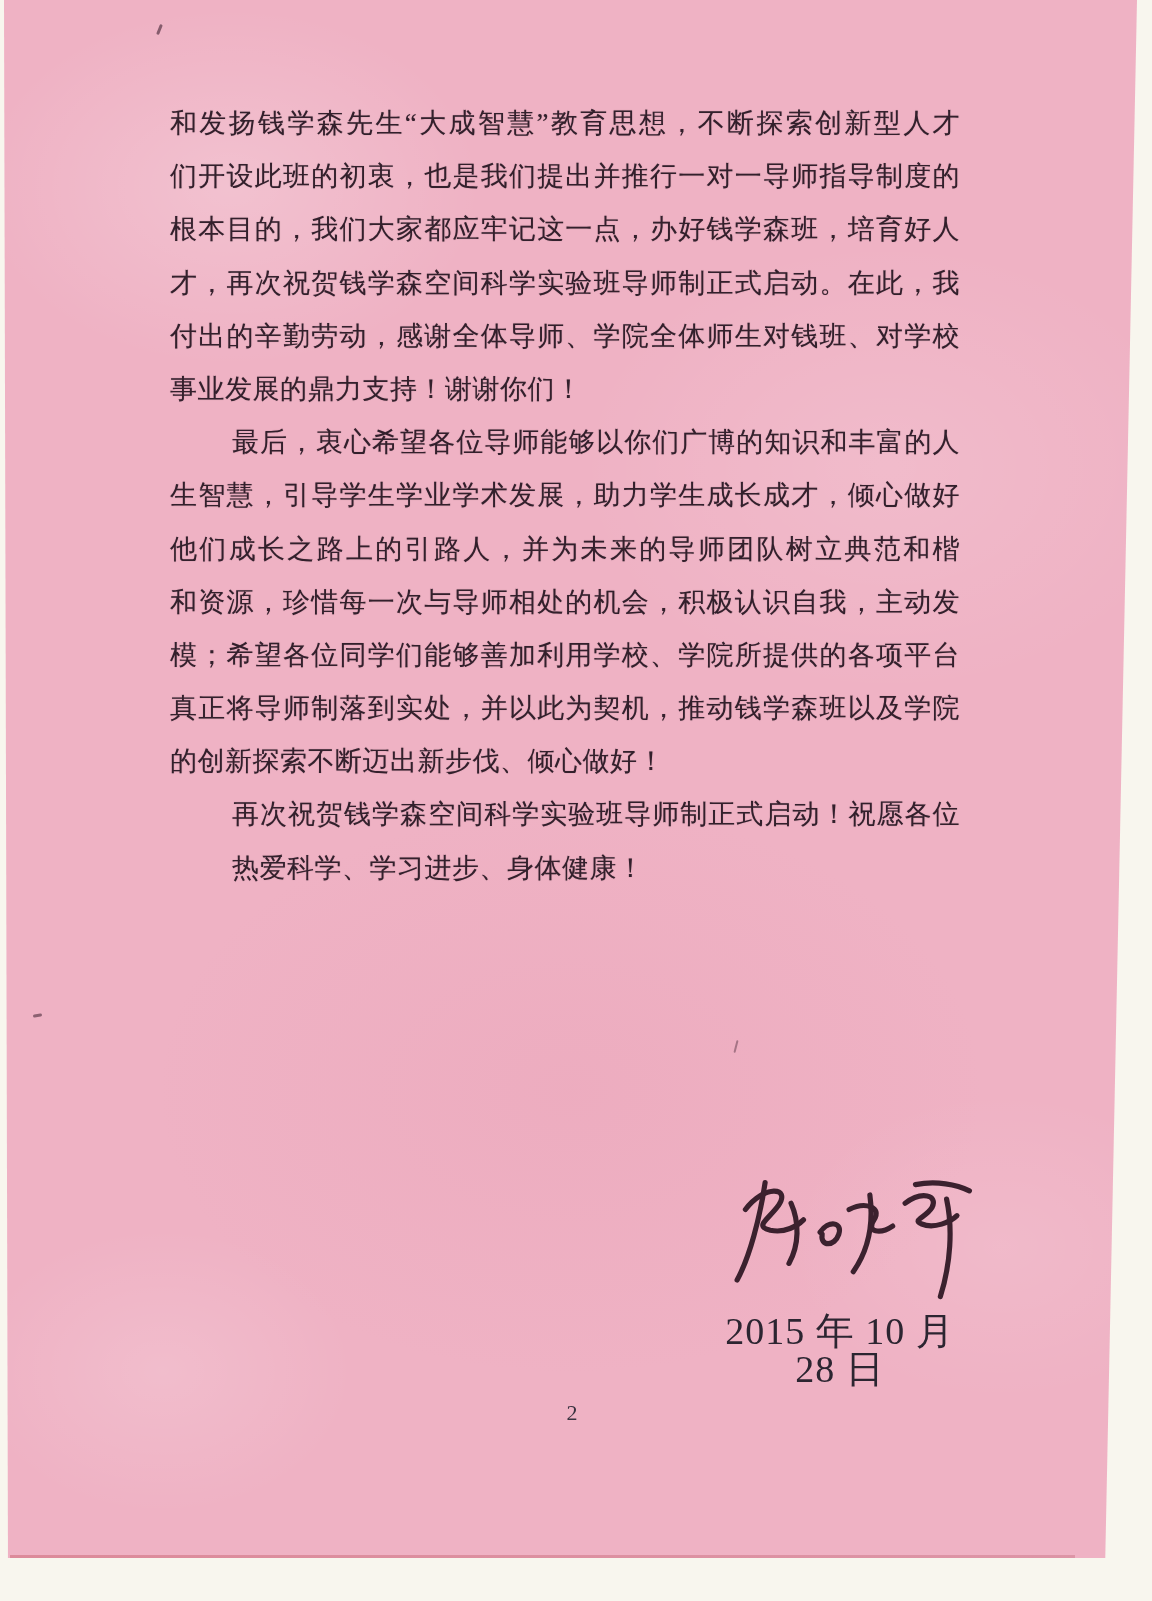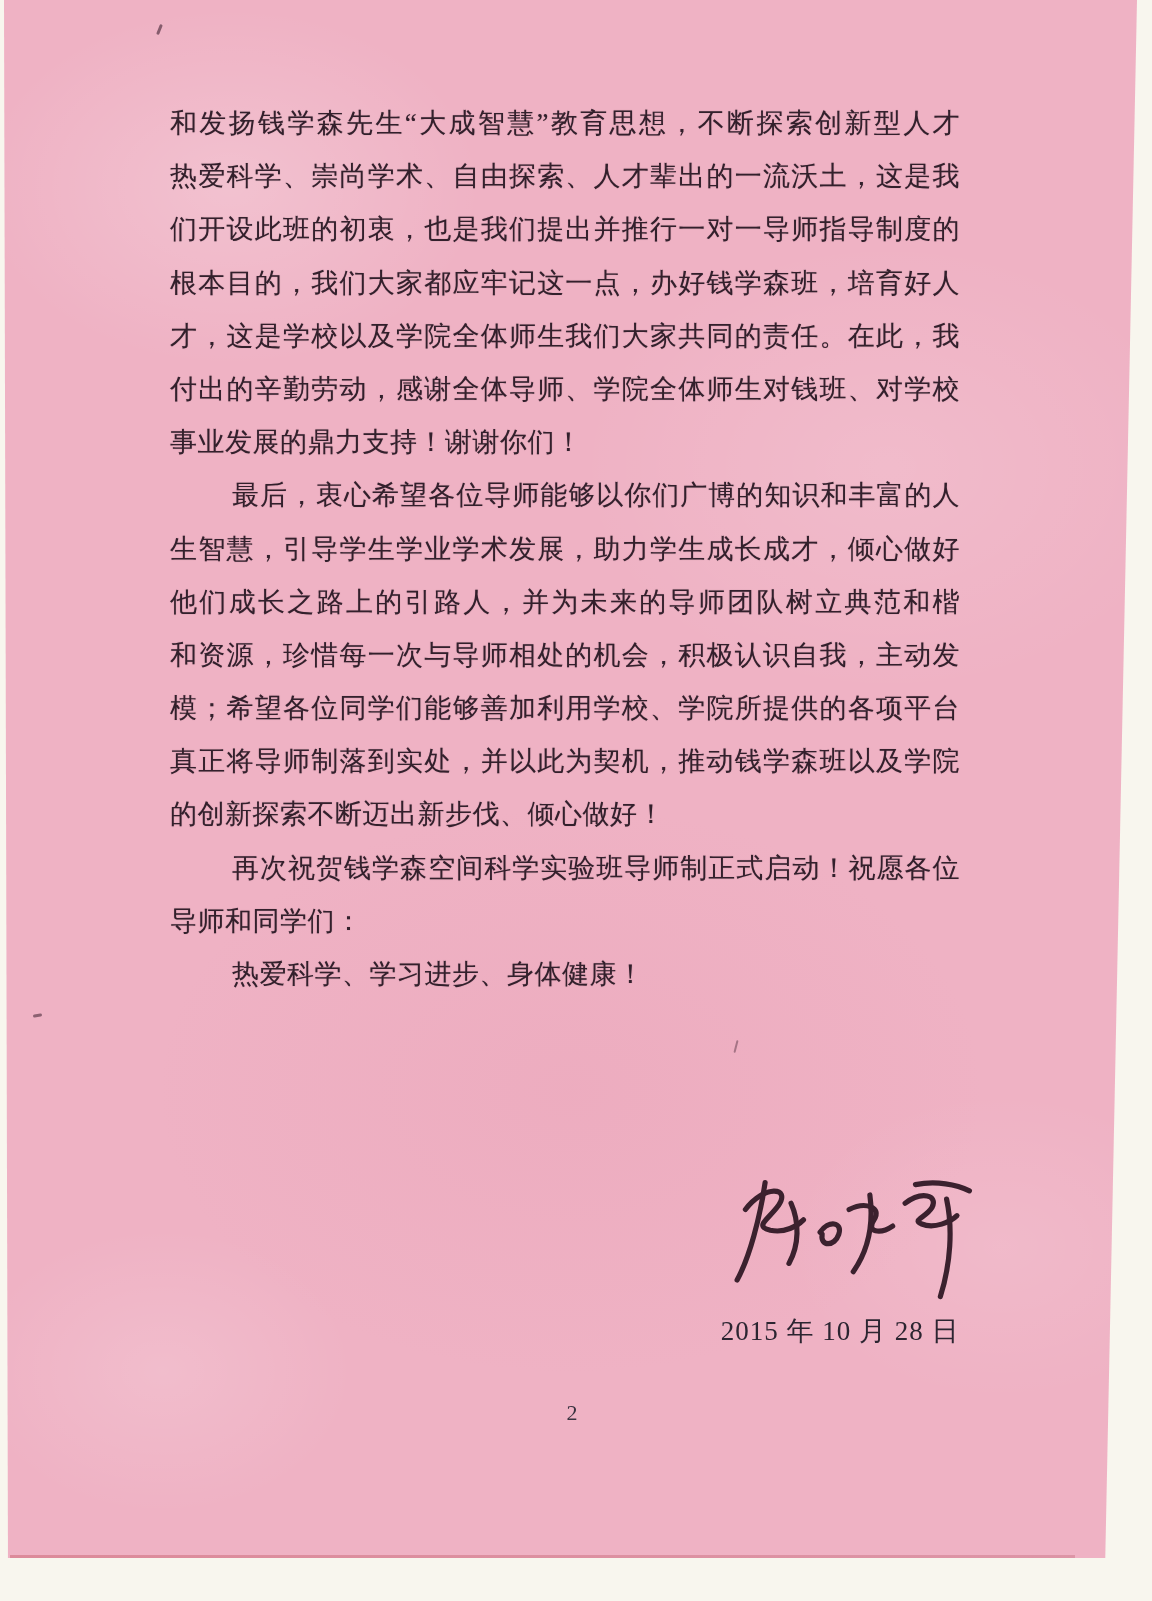--- a/index.html
+++ b/index.html
@@ -82,21 +82,21 @@
     clip-path: inset(50%);
     white-space: nowrap;
   }
   
   .dateline {
     position: absolute;
     left: 712px;
     top: 1312px;
     width: 256px;
     text-align: center;
-    font-size: 27px;
+    font-size: 38px;
     line-height: 38px;
     color: #2c2531;
     letter-spacing: 1px;
   }
   
   .pagenum {
     position: absolute;
     left: 558px;
     top: 1400px;
     width: 28px;
@@ -116,35 +116,33 @@
 </style>
 </head>
 <body>
 
 <div class="paper">
   <div class="paper-bottom-edge"></div>
 </div>
 
 <div class="textblock">
   <div class="line j">和发扬钱学森先生“大成智慧”教育思想，不断探索创新型人才</div>
-  <div class="line j">热爱科学、崇尚学术、自由探索、人才辈出的一流沃土，这是我</div>
   <div class="line j">们开设此班的初衷，也是我们提出并推行一对一导师指导制度的</div>
   <div class="line j">根本目的，我们大家都应牢记这一点，办好钱学森班，培育好人</div>
-  <div class="line j">才，这是学校以及学院全体师生我们大家共同的责任。在此，我</div>
+  <div class="line j">才，再次祝贺钱学森空间科学实验班导师制正式启动。在此，我</div>
   <div class="line j">付出的辛勤劳动，感谢全体导师、学院全体师生对钱班、对学校</div>
   <div class="line last">事业发展的鼎力支持！谢谢你们！</div>
   <div class="line j indent">最后，衷心希望各位导师能够以你们广博的知识和丰富的人</div>
   <div class="line j">生智慧，引导学生学业学术发展，助力学生成长成才，倾心做好</div>
   <div class="line j">他们成长之路上的引路人，并为未来的导师团队树立典范和楷</div>
   <div class="line j">和资源，珍惜每一次与导师相处的机会，积极认识自我，主动发</div>
   <div class="line j">模；希望各位同学们能够善加利用学校、学院所提供的各项平台</div>
   <div class="line j">真正将导师制落到实处，并以此为契机，推动钱学森班以及学院</div>
   <div class="line last">的创新探索不断迈出新步伐、倾心做好！</div>
   <div class="line j indent">再次祝贺钱学森空间科学实验班导师制正式启动！祝愿各位</div>
-  <div class="line last">导师和同学们：</div>
   <div class="line last indent">热爱科学、学习进步、身体健康！</div>
 </div>
 
 <div class="signature">
   <svg viewBox="0 0 250 135" width="262" height="140">
     <g stroke="#2c1522" stroke-width="5" fill="none" stroke-linecap="round" stroke-linejoin="round" opacity="0.92">
       <path d="M28 40 C46 16 72 18 60 36 C50 50 36 56 52 60 C66 63 78 56 84 50"></path>
       <path d="M47 14 C42 48 32 86 20 108"></path>
       <path d="M72 34 C80 52 80 74 70 92"></path>
       <path d="M100 62 C108 50 122 52 118 64 C114 76 100 76 102 64"></path>

